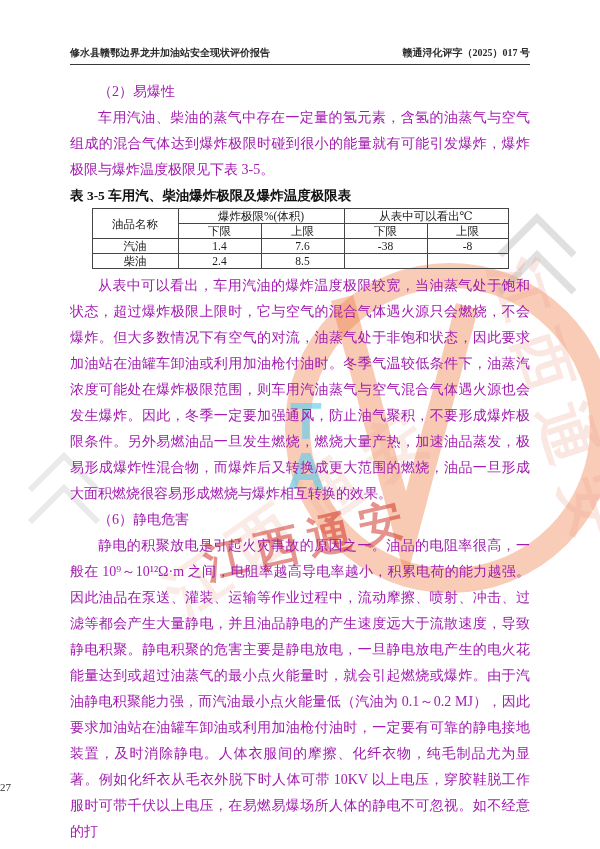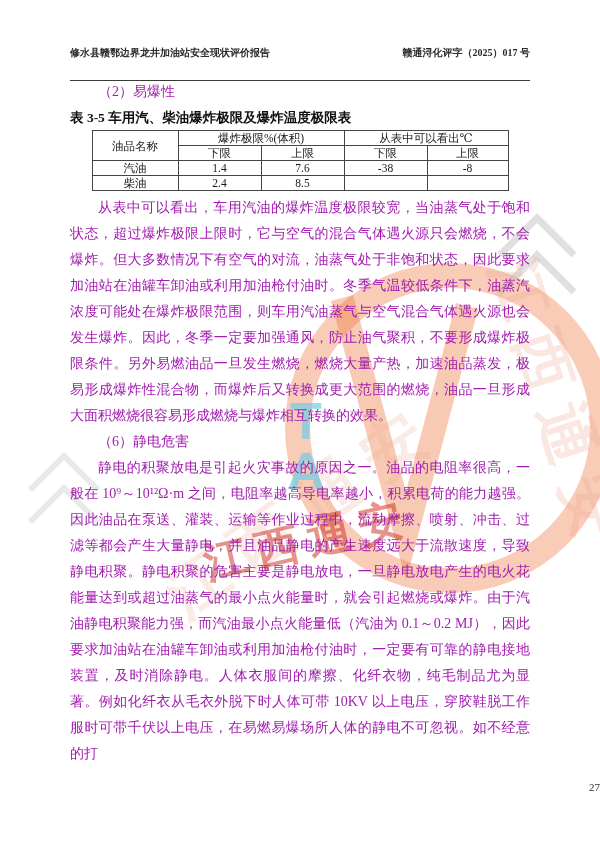--- a/index.html
+++ b/index.html
@@ -39,21 +39,21 @@
     font-family:"Liberation Sans",sans-serif; font-weight:bold;
     font-size:60px; letter-spacing:16px; white-space:nowrap;
     color:rgba(235,163,143,0.26); transform:rotate(72deg); transform-origin:left top;
   }
 
   
   .content-layer { position:absolute; inset:0; z-index:1; }
   .header {
     position:absolute; top:46px; left:70px; width:460px;
     display:flex; justify-content:space-between; align-items:flex-end;
-    border-bottom:1.5px solid #3a3a3a; padding-bottom:20px;
+    border-bottom:1.5px solid #3a3a3a; padding-bottom:4px;
     font-size:10px; font-weight:bold; color:#2b2b2b; white-space:nowrap;
   }
   .content { position:absolute; top:79px; left:70px; width:460px; }
   .para, .heading {
     font-size:14px; line-height:26px; text-align:justify; text-indent:2em;
     margin:0; color:#a21caf;
   }
   .table-title {
     font-weight:bold; font-size:13.5px; line-height:20px;
     margin:3px 0 2px 0; color:#111;
@@ -61,21 +61,21 @@
   table.limits {
     width:416px; margin:0 auto; border-collapse:collapse;
     font-size:11.5px; color:#1a1a1a; table-layout:fixed;
   }
   table.limits td {
     border:1px solid #454545; text-align:center; vertical-align:middle;
     padding:0 2px; height:14px; line-height:14px;
   }
   .after-table { margin-top:4px; }
   .page-number {
-    position:absolute; top:781px; left:0; width:600px; text-align:right;
+    position:absolute; top:781px; left:0; width:600px; text-align:left;
     font-size:11px; color:#2f2f2f;
   }
 </style>
 </head>
 <body>
 
 <div class="page">
 
   <div class="wm wm-ring"></div>
   <svg class="wm wm-svg" width="600" height="849">
@@ -94,20 +94,21 @@
 
     <div class="header">
       <span>修水县赣鄂边界龙井加油站安全现状评价报告</span>
       <span>赣通浔化评字（2025）017 号</span>
     </div>
 
     <div class="content">
 
       <p class="heading">（2）易爆性</p>
 
+      <p class="para">车用汽油、柴油的蒸气中存在一定量的氢元素，含氢的油蒸气与空气组成的混合气体达到爆炸极限时碰到很小的能量就有可能引发爆炸，爆炸极限与爆炸温度极限见下表 3-5。</p>
 
       <div class="table-title">表 3-5  车用汽、柴油爆炸极限及爆炸温度极限表</div>
 
       <table class="limits">
         <colgroup>
           <col style="width:86px">
             <col style="width:83px">
             <col style="width:83px">
             <col style="width:83px">
             <col style="width:81px">

